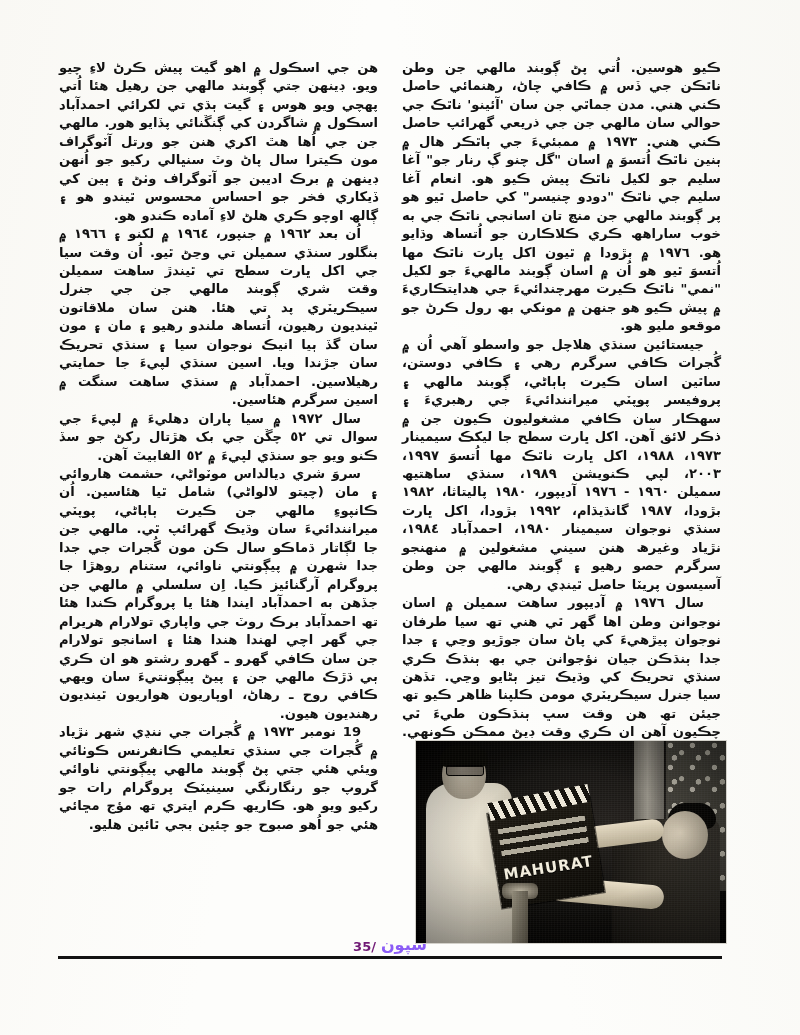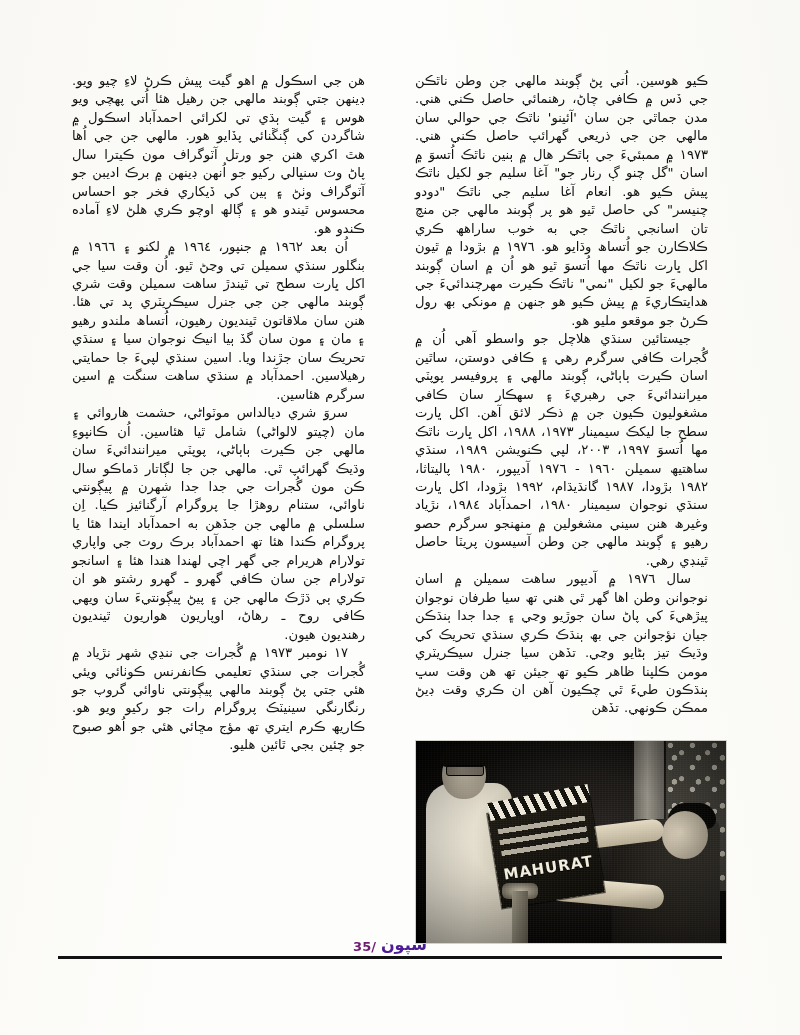--- a/index.html
+++ b/index.html
@@ -47,24 +47,24 @@
     position: relative;
   }
 
   .body-text {
     direction: rtl;
     text-align: justify;
     text-align-last: right;
     font-size: 13.1px;
     line-height: 18.45px;
     color: #111111;
-    font-weight: 400;
+    font-weight: 700;
     letter-spacing: -0.1px;
     word-spacing: 1px;
-    margin: 14px;
+    margin: 1px;
     -webkit-font-smoothing: none;
   }
 
   .body-text p {
     margin: 0;
     text-indent: 17px;
   }
   .body-text p.cont {
     text-indent: 0;
   }
@@ -244,21 +244,21 @@
     display: flex;
     flex-direction: row;
     justify-content: center;
     align-items: flex-end;
     gap: 5px;
     direction: rtl;
   }
   .footer-word {
     font-size: 16px;
     font-weight: 700;
-    color: #4c1d95;
+    color: #8b5cf6;
     line-height: 1;
   }
   .footer-page {
     font-size: 13px;
     font-weight: 700;
     color: #701a75;
     direction: ltr;
     line-height: 1;
   }
 </style>
@@ -267,22 +267,23 @@
 
 <div class="page">
   <div class="paper-tint"></div>
 
   <div class="columns">
 
     <div class="col">
       <div class="body-text">
         <p class="cont">ھن جي اسڪول ۾ اھو گيت پيش ڪرڻ لاءِ چيو ويو. ڊينھن جتي ڳوبند مالھي جن رھيل ھئا اُتي پھچي ويو ھوس ۽ گيت ٻڌي تي لکرائي احمدآباد اسڪول ۾ شاگردن کي ڳنڱنائي پڏايو ھور. مالھي جن جي اُھا ھٿ اکري ھنن جو ورتل آٽوگراف مون ڪيترا سال پاڻ وٽ سنڀالي رکيو جو اُنھن ڊينھن ۾ برڪ اديبن جو آٽوگراف وٺڻ ۽ ٻين کي ڏيکاري فخر جو احساس محسوس ٿيندو ھو ۽ ڳالھ اوچو ڪري ھلڻ لاءِ آماده ڪندو ھو.</p>
         <p>اُن بعد ١٩٦٢ ۾ جنپور، ١٩٦٤ ۾ لکنو ۽ ١٩٦٦ ۾ بنگلور سنڌي سميلن تي وڃڻ ٿيو. اُن وقت سيا جي اکل ڀارت سطح تي ٿيندڙ ساهت سميلن وقت شري ڳوبند مالھي جن جي جنرل سيڪريٽري پد تي ھئا. ھنن سان ملاقاتون ٿينديون رھيون، اُتساھ ملندو رھيو ۽ مان ۽ مون سان گڏ ٻيا انيڪ نوجوان سيا ۽ سنڌي تحريڪ سان جڙندا ويا. اسين سنڌي لپيءَ جا حمايتي رھيلاسين. احمدآباد ۾ سنڌي ساهت سنگت ۾ اسين سرگرم ھئاسين.</p>
+        <p>سال ١٩٧٢ ۾ سيا پاران دھليءَ ۾ لپيءَ جي سوال تي ٥٢ چڱن جي بک ھڙتال رکڻ جو سڏ ڪنو ويو جو سنڌي لپيءَ ۾ ٥٢ الفابيٽ آھن.</p>
         <p>سروَ شري ديالداس موٽواڻي، حشمت ھاروائي ۽ مان (چيتو لالواڻي) شامل ٿيا ھئاسين. اُن ڪانپوءِ مالھي جن ڪيرت ٻاٻاڻي، پوپٽي ميرانندائيءَ سان وڌيڪ گھرائپ ٿي. مالھي جن جا لڳاتار ڌماڪو سال ڪن مون گُجرات جي جدا جدا شھرن ۾ پيڳونتي ناوائي، ستنام روھڙا جا پروگرام آرگنائيز ڪيا. اِن سلسلي ۾ مالھي جن جڏھن به احمدآباد ايندا ھئا يا پروگرام ڪندا ھئا تھ احمدآباد برڪ روٽ جي واپاري تولارام ھريرام جي گھر اچي لھندا ھندا ھئا ۽ اسانجو تولارام جن سان ڪافي گھرو ـ گھرو رشتو ھو ان ڪري ٻي ڌڙڪ مالھي جن ۽ پيڻ پيڳونتيءَ سان ويھي ڪافي روح ـ رھاڻ، اوپاريون ھواريون ٿينديون رھنديون ھيون.</p>
-        <p>١٧ نومبر ١٩٧٣ ۾ گُجرات جي ننڍي شھر نڙياد ۾ گُجرات جي سنڌي تعليمي ڪانفرنس ڪوٺائي ويئي ھئي جتي پڻ ڳوبند مالھي پيڳونتي ناوائي گروپ جو رنگارنگي سينيٽڪ پروگرام رات جو رکيو ويو ھو. ڪاريھ ڪرم ايتري تھ مؤج مڇائي ھئي جو اُھو صبوح جو چئين بجي ٿائين ھليو.</p>
+        <p>19 نومبر ١٩٧٣ ۾ گُجرات جي ننڍي شھر نڙياد ۾ گُجرات جي سنڌي تعليمي ڪانفرنس ڪوٺائي ويئي ھئي جتي پڻ ڳوبند مالھي پيڳونتي ناوائي گروپ جو رنگارنگي سينيٽڪ پروگرام رات جو رکيو ويو ھو. ڪاريھ ڪرم ايتري تھ مؤج مڇائي ھئي جو اُھو صبوح جو چئين بجي ٿائين ھليو.</p>
       </div>
     </div>
 
     <div class="col">
       <div class="body-text">
         <p class="cont">ڪيو ھوسين. اُتي پڻ ڳوبند مالھي جن وطن ناٿڪن جي ڏس ۾ ڪافي چاڻ، رھنمائي حاصل ڪني ھني. مدن جماٿي جن سان 'آئينو' ناٿڪ جي حوالي سان مالھي جن جي ذريعي گھرائپ حاصل ڪني ھني. ١٩٧٣ ۾ ممبئيءَ جي ٻاٿڪر ھال ۾ ٻنين ناٿڪ اُتسوَ ۾ اسان "گل چنو ڳ رنار جو" آغا سليم جو لکيل ناٿڪ پيش ڪيو ھو. انعام آغا سليم جي ناٿڪ "دودو چنيسر" کي حاصل ٿيو ھو پر ڳوبند مالھي جن منچ تان اسانجي ناٿڪ جي به خوب ساراھھ ڪري ڪلاڪارن جو اُتساھ وڌايو ھو. ١٩٧٦ ۾ بڙودا ۾ ٿيون اکل ڀارت ناٿڪ مھا اُتسوَ ٿيو ھو اُن ۾ اسان ڳوبند مالھيءَ جو لکيل "نمي" ناٿڪ ڪيرت مھرچندائيءَ جي ھدايتڪاريءَ ۾ پيش ڪيو ھو جنھن ۾ مونکي بھ رول ڪرڻ جو موقعو مليو ھو.</p>
         <p>جيستائين سنڌي ھلاچل جو واسطو آھي اُن ۾ گُجرات ڪافي سرگرم رھي ۽ ڪافي دوستن، ساٿين اسان ڪيرت ٻاٻاڻي، ڳوبند مالھي ۽ پروفيسر پوپٽي ميرانندائيءَ جي رھبريءَ ۽ سھڪار سان ڪافي مشغوليون ڪيون جن ۾ ذڪر لائق آھن. اکل ڀارت سطح جا ليکڪ سيمينار ١٩٧٣، ١٩٨٨، اکل ڀارت ناٿڪ مھا اُتسوَ ١٩٩٧، ٢٠٠٣، لپي ڪنويشن ١٩٨٩، سنڌي ساهتيھ سميلن ١٩٦٠ - ١٩٧٦ آديپور، ١٩٨٠ پاليتاثا، ١٩٨٢ بڙودا، ١٩٨٧ گانڌيڌام، ١٩٩٢ بڙودا، اکل ڀارت سنڌي نوجوان سيمينار ١٩٨٠، احمدآباد ١٩٨٤، نڙياد وغيرھ ھنن سيني مشغولين ۾ منھنجو سرگرم حصو رھيو ۽ ڳوبند مالھي جن وطن آسيسون پريٽا حاصل ٿينڊي رھي.</p>
         <p>سال ١٩٧٦ ۾ آديپور ساهت سميلن ۾ اسان نوجوانن وطن اھا گھر ٿي ھني تھ سيا طرفان نوجوان پيڙھيءَ کي پاڻ سان جوڙيو وڃي ۽ جدا جدا ٻنڌڪن جيان نؤجوانن جي بھ ٻنڌڪ ڪري سنڌي تحريڪ کي وڌيڪ تيز ٻڻايو وڃي. تڏھن سيا جنرل سيڪريٽري مومن ڪلپنا ظاھر ڪيو تھ جيئن تھ ھن وقت سڀ ٻنڌڪون طيءَ ٿي چڪيون آھن ان ڪري وقت ڊيڻ ممڪن ڪونھي. تڏھن</p>
       </div>
 

